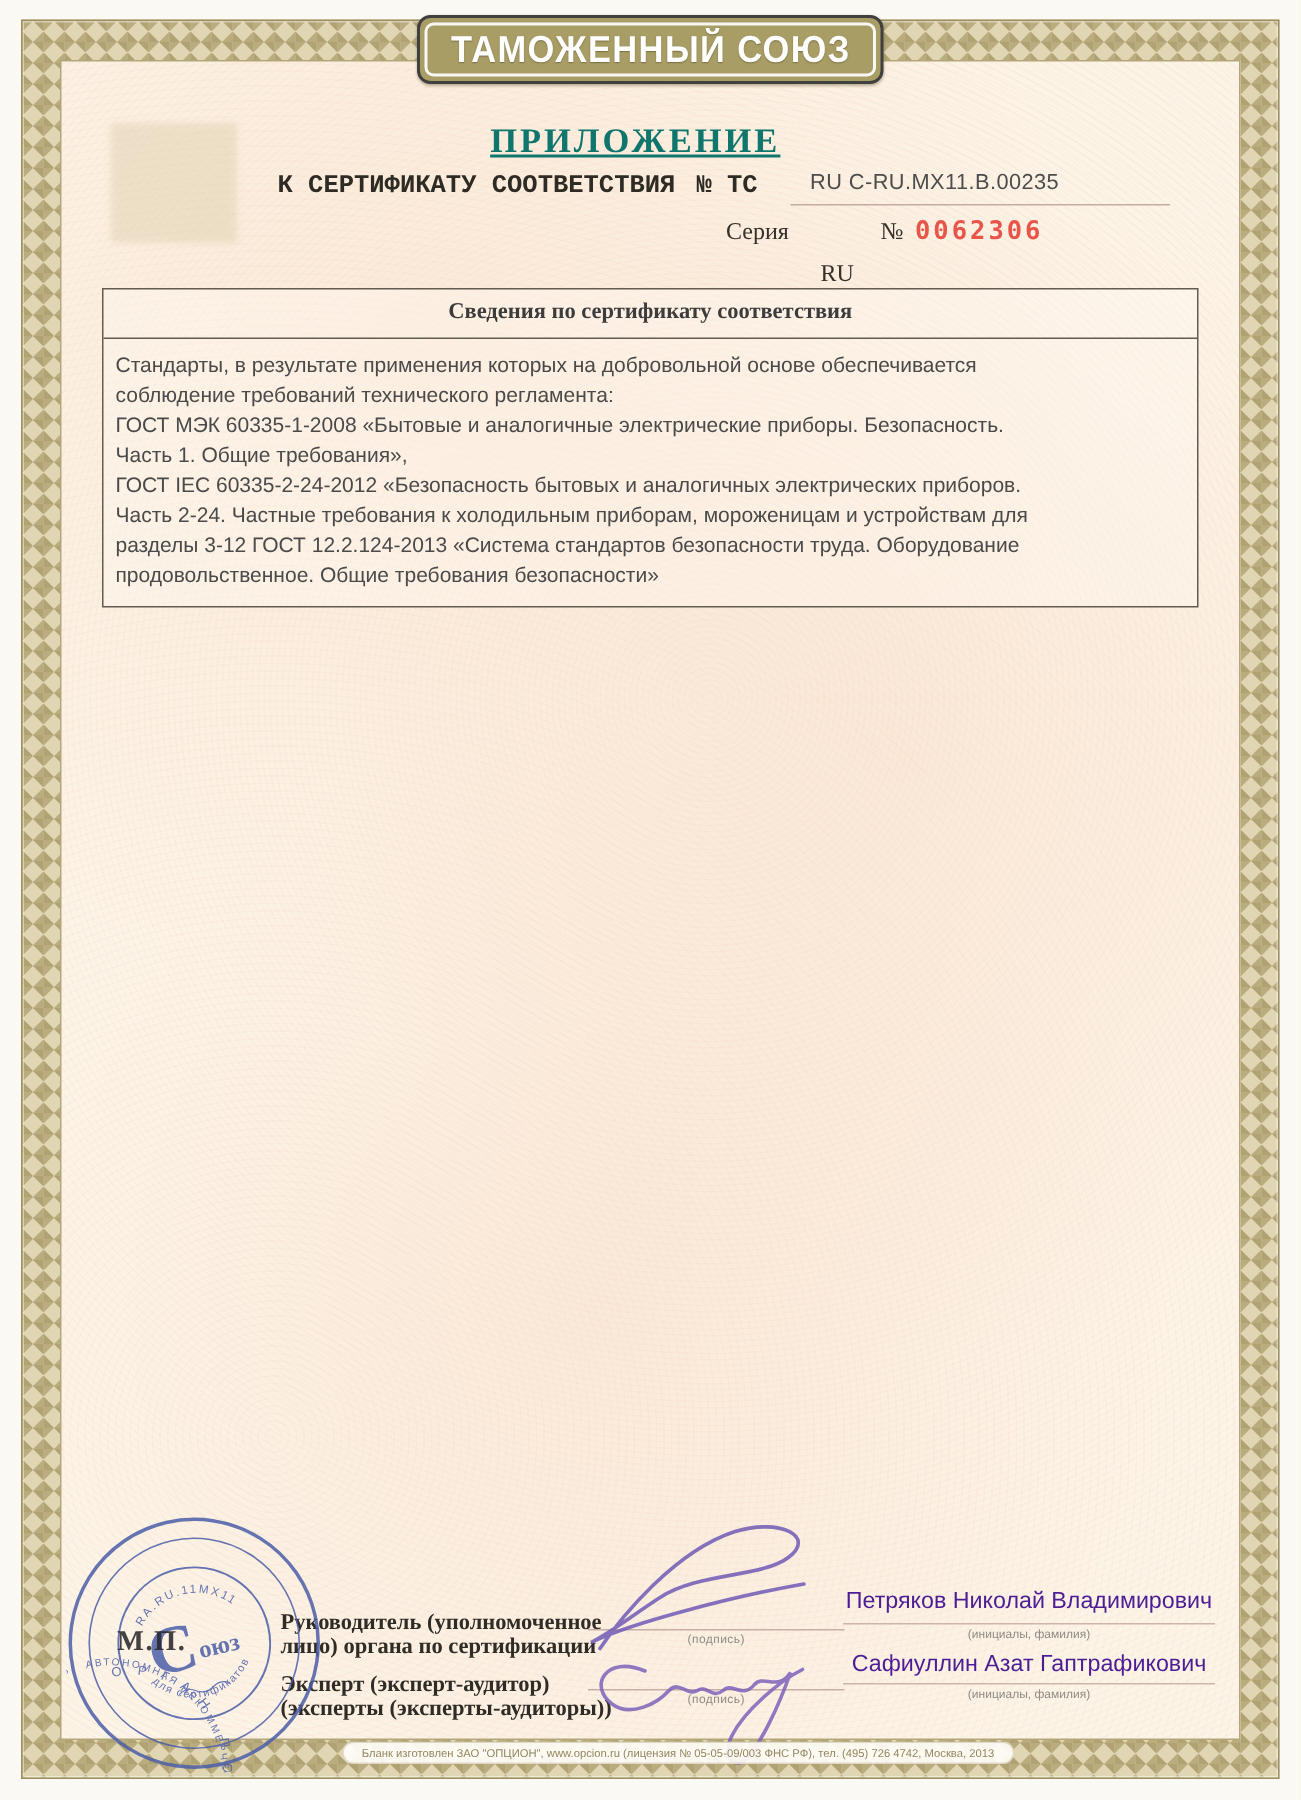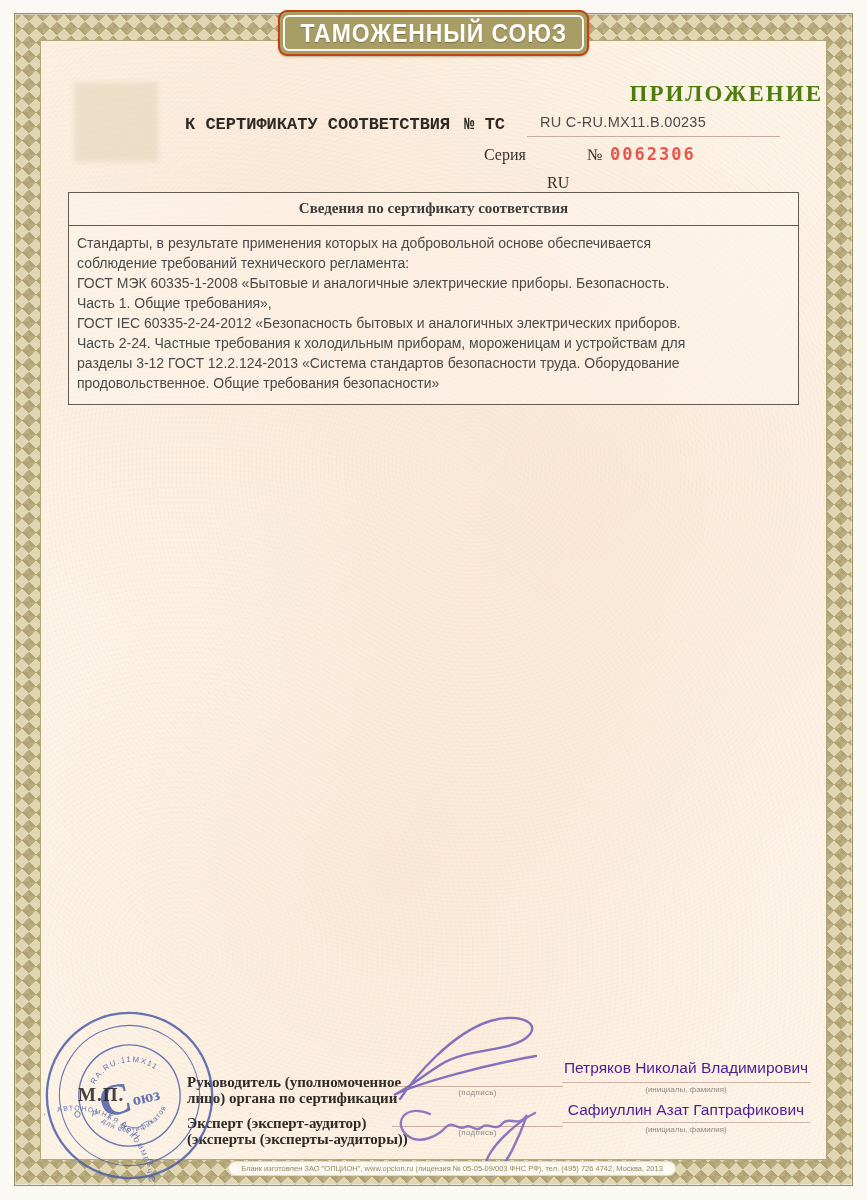--- a/index.html
+++ b/index.html
@@ -27,26 +27,26 @@
       radial-gradient(circle at 72% 42%, rgba(246,206,182,.30), transparent 46%),
       radial-gradient(circle at 46% 74%, rgba(244,198,172,.25), transparent 42%),
       repeating-radial-gradient(circle at 55% 38%, rgba(228,148,118,.05) 0 1px, transparent 1px 4px),
       repeating-radial-gradient(circle at 18% 82%, rgba(228,148,118,.05) 0 1px, transparent 1px 5px);
     border:1px solid #b3a678;
     z-index:1;
   }
   .watermark{position:absolute;left:74px;top:82px;width:84px;height:80px;background:#e0d1b2;opacity:.5;filter:blur(2px);z-index:2;}
 
   
-  .badge{position:absolute;left:278px;top:10px;width:307px;height:42px;background:#a99d66;border:2px solid #c2410c;border-radius:9px;box-shadow:0 1px 2px rgba(90,80,40,.4);z-index:5;}
+  .badge{position:absolute;left:278px;top:10px;width:307px;height:42px;background:#a99d66;border:2px solid #404040;border-radius:9px;box-shadow:0 1px 2px rgba(90,80,40,.4);z-index:5;}
   .badge-inner{position:absolute;left:3px;top:3px;right:3px;bottom:3px;border:2px solid rgba(255,255,255,.92);border-radius:6px;display:flex;align-items:center;justify-content:center;}
   .badge-text{color:#fff;font-weight:bold;font-size:25px;letter-spacing:1px;transform:scaleX(.92);white-space:nowrap;text-shadow:0 1px 1px rgba(96,86,44,.65);}
 
   
-  .title{position:absolute;left:24px;right:44px;top:81px;text-align:right;font-family:"Liberation Serif",serif;font-weight:bold;font-size:23px;letter-spacing:2px;color:#4d7c0f;z-index:3;}
+  .title{position:absolute;left:24px;right:44px;top:81px;text-align:center;font-family:"Liberation Serif",serif;font-weight:bold;font-size:23px;letter-spacing:2px;color:#0f766e;z-index:3;text-decoration:underline;}
   .cert-line{position:absolute;left:185px;top:115px;font-family:Liberation Mono, monospace;font-weight:bold;font-size:17px;color:#2e2a24;z-index:3;white-space:nowrap;}
   .cert-no-sign{margin-left:14px;}
   .cert-number{position:absolute;left:540px;top:114px;font-size:14.5px;color:#4c4c4c;letter-spacing:.3px;z-index:3;white-space:nowrap;}
   .cert-underline{position:absolute;left:527px;top:136px;width:253px;height:1px;background:#c3aca2;z-index:3;}
   .seria{position:absolute;top:146px;font-family:"Liberation Serif",serif;font-size:16px;color:#35302a;z-index:3;white-space:nowrap;}
   .seria-label{left:484px;}
   .seria-region{left:547px;margin-top:28px;}
   .seria-nosign{left:587px;}
   .seria-number{position:absolute;left:610px;top:144px;font-family:"DejaVu Sans Mono",monospace;font-weight:bold;font-size:17px;letter-spacing:2px;color:#e8554a;z-index:3;white-space:nowrap;}
 

